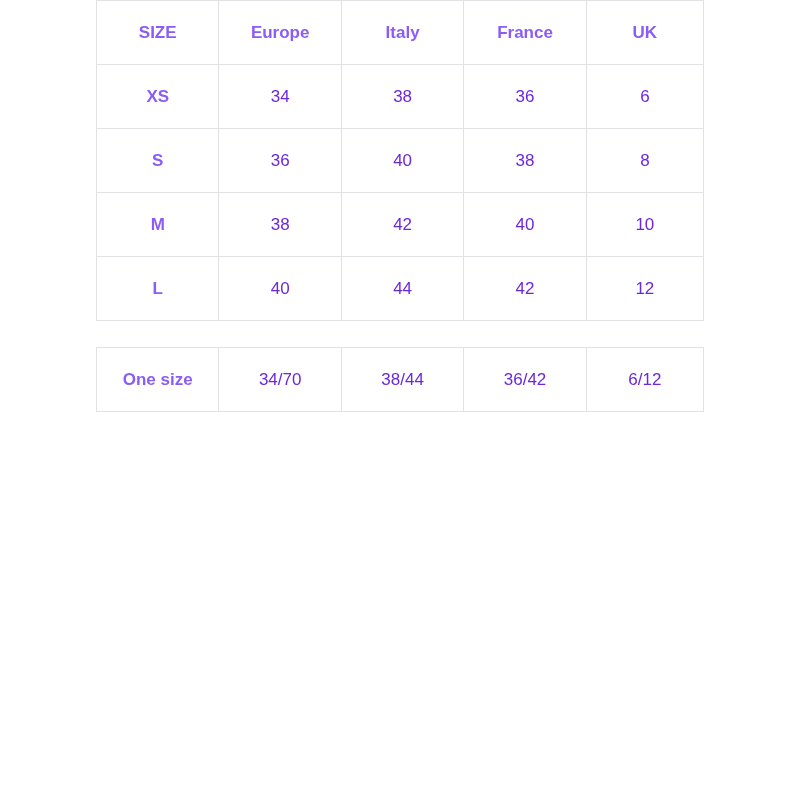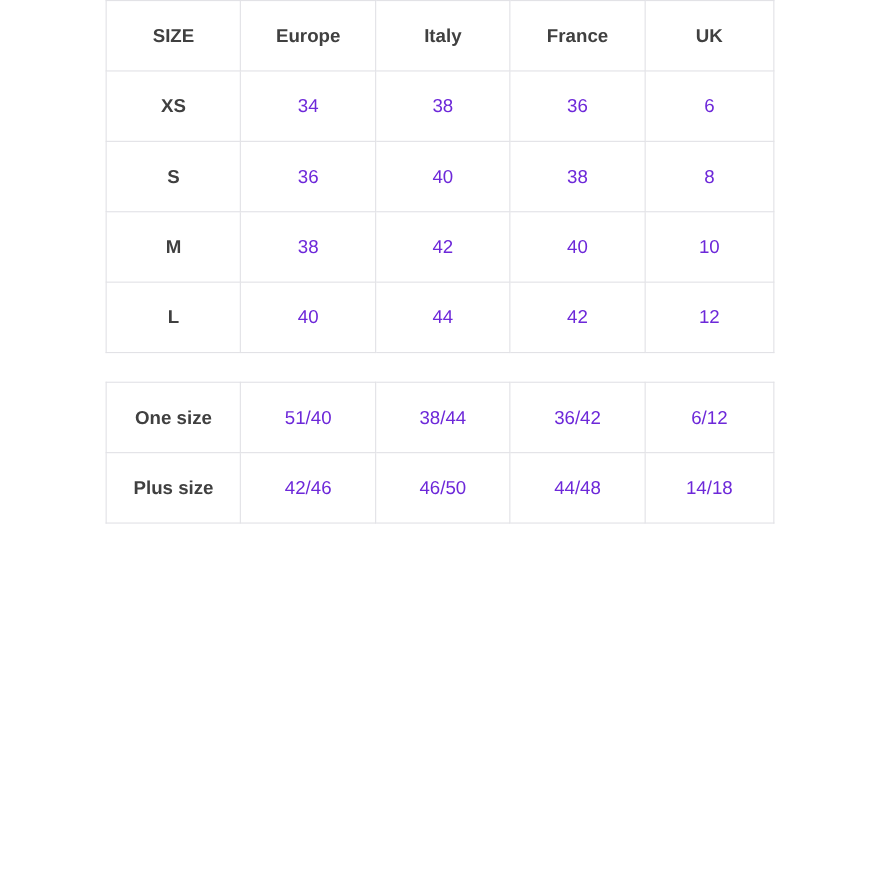--- a/index.html
+++ b/index.html
@@ -34,21 +34,21 @@
     vertical-align: middle;
     font-size: 17px;
     font-weight: 400;
     color: #6d28d9;
     padding: 0;
     height: 63px;
   }
   table.size-table th,
   table.size-table td.rowhead {
     font-weight: 700;
-    color: #404040;
+    color: #8b5cf6;
   }
   table.size-table col.c0 { width: 117px; }
   table.size-table col.c1 { width: 117px; }
   table.size-table col.c2 { width: 117px; }
   table.size-table col.c3 { width: 117px; }
   table.size-table col.c4 { width: 112px; }
 
   .main-table {
     margin-top: 0;
   }
@@ -120,28 +120,21 @@
     <colgroup>
       <col class="c0">
         <col class="c1">
         <col class="c2">
         <col class="c3">
         <col class="c4">
     </colgroup>
     <tbody>
       <tr>
         <td class="rowhead">One size</td>
-        <td>51/40</td>
+        <td>34/70</td>
         <td>38/44</td>
         <td>36/42</td>
         <td>6/12</td>
-      </tr>
-      <tr>
-        <td class="rowhead">Plus size</td>
-        <td>42/46</td>
-        <td>46/50</td>
-        <td>44/48</td>
-        <td>14/18</td>
       </tr>
     </tbody>
   </table>
 
 </div>
 
 </body></html>

